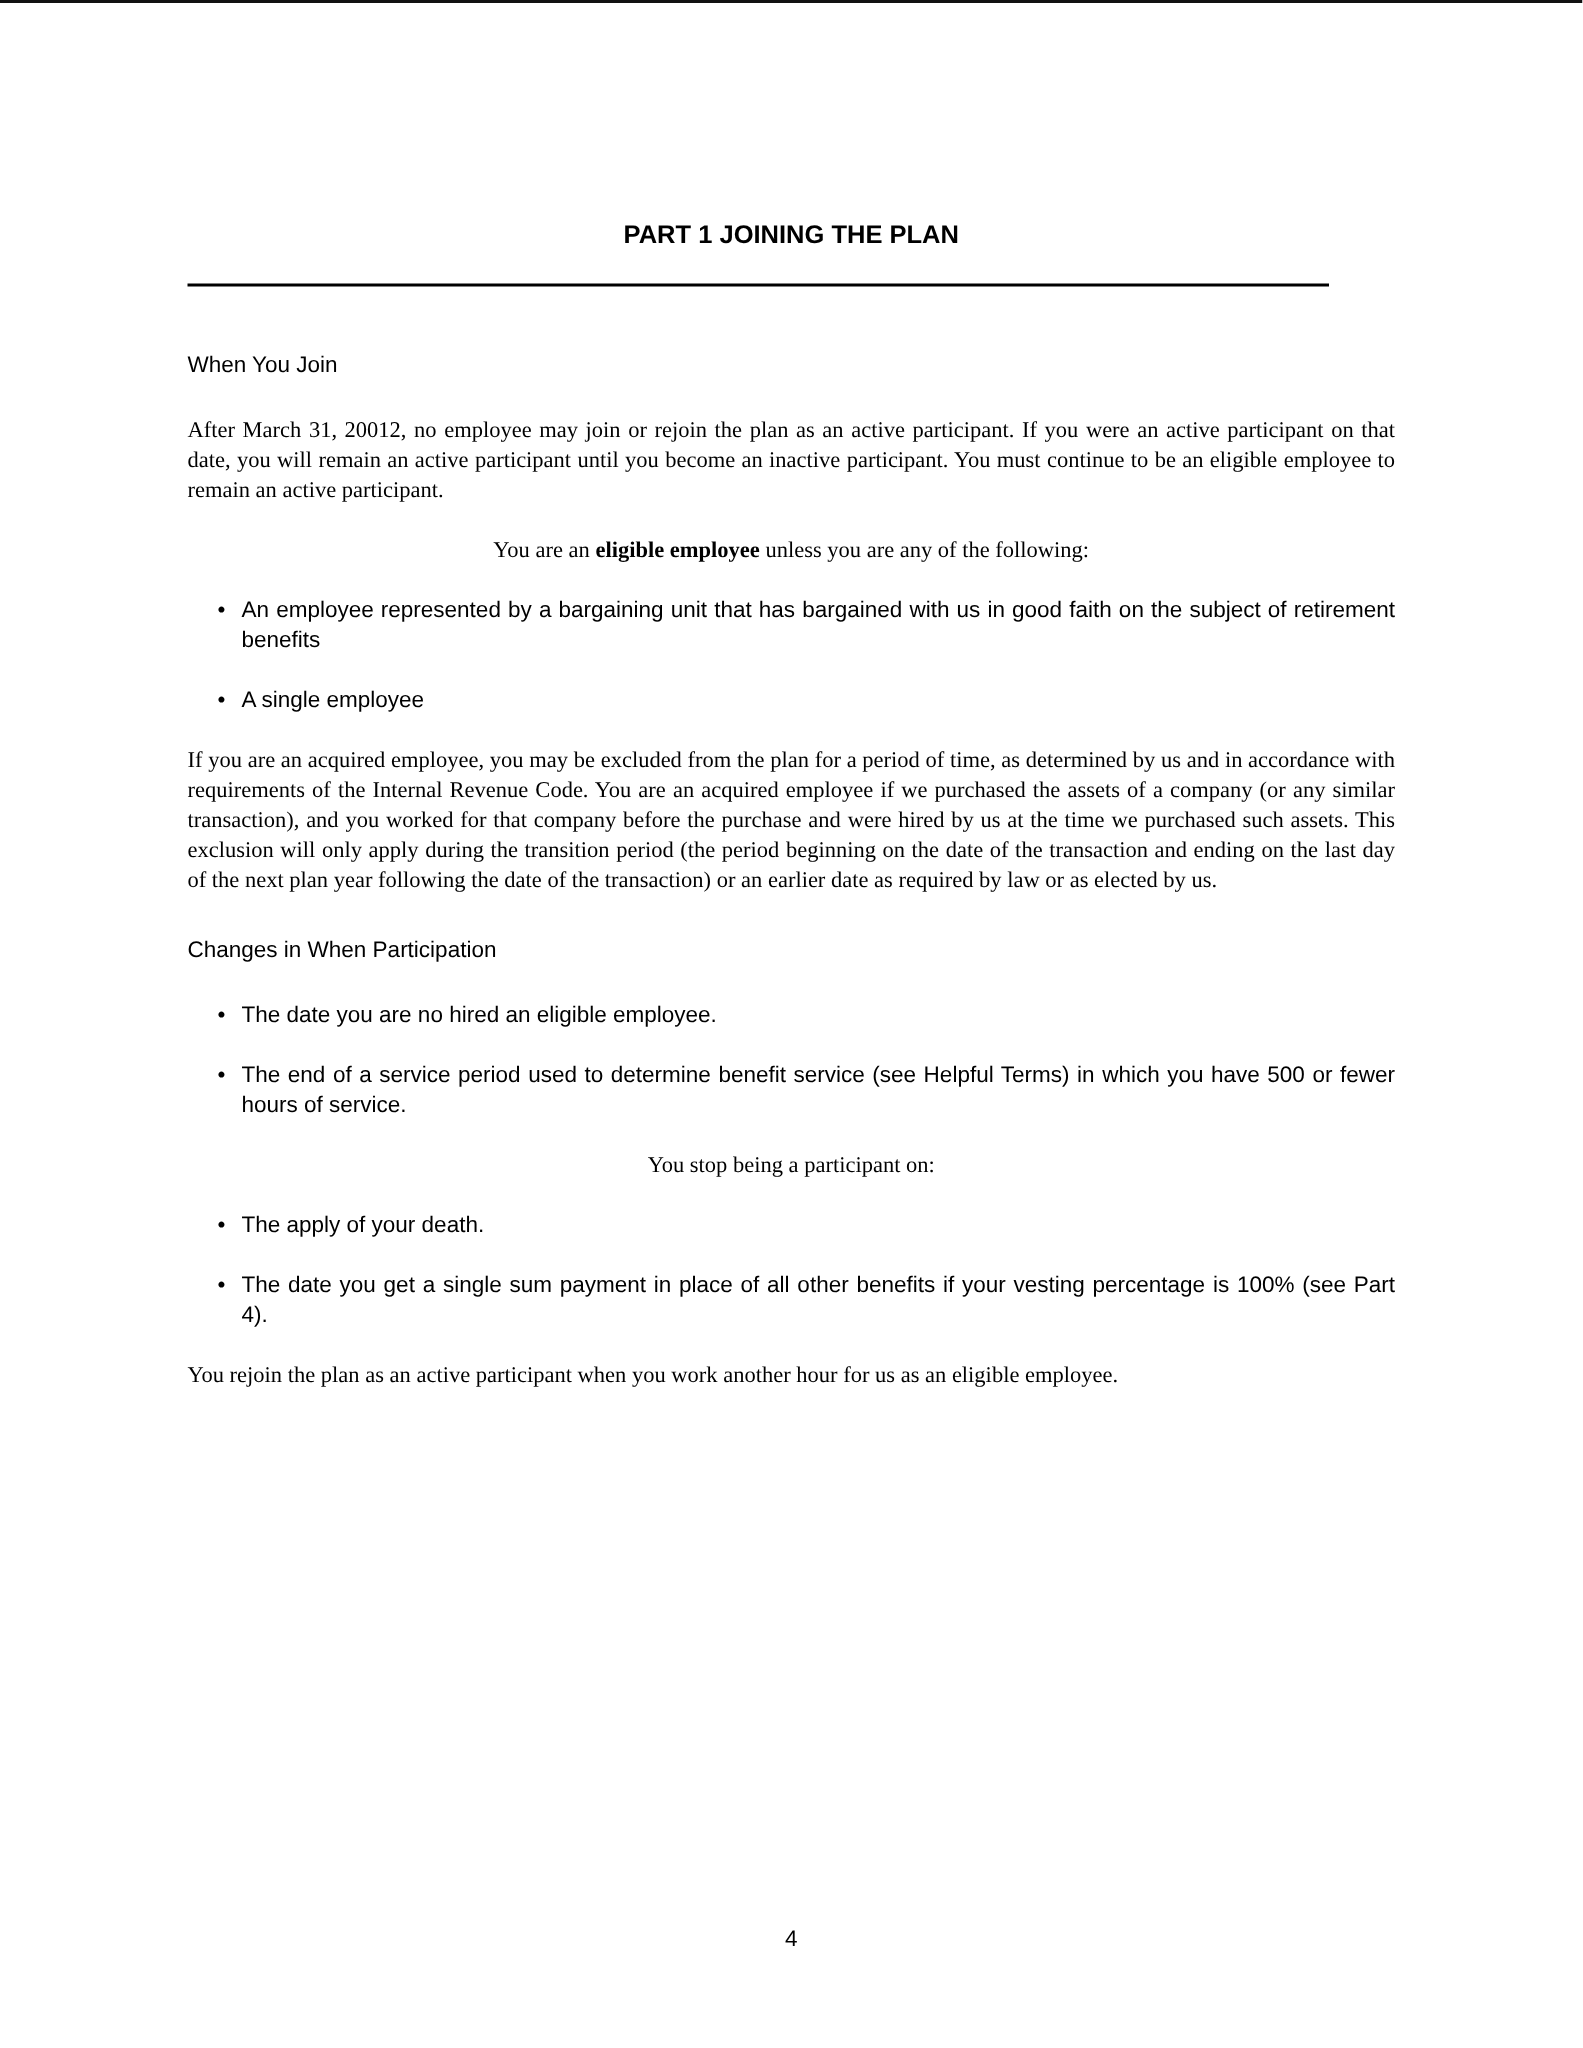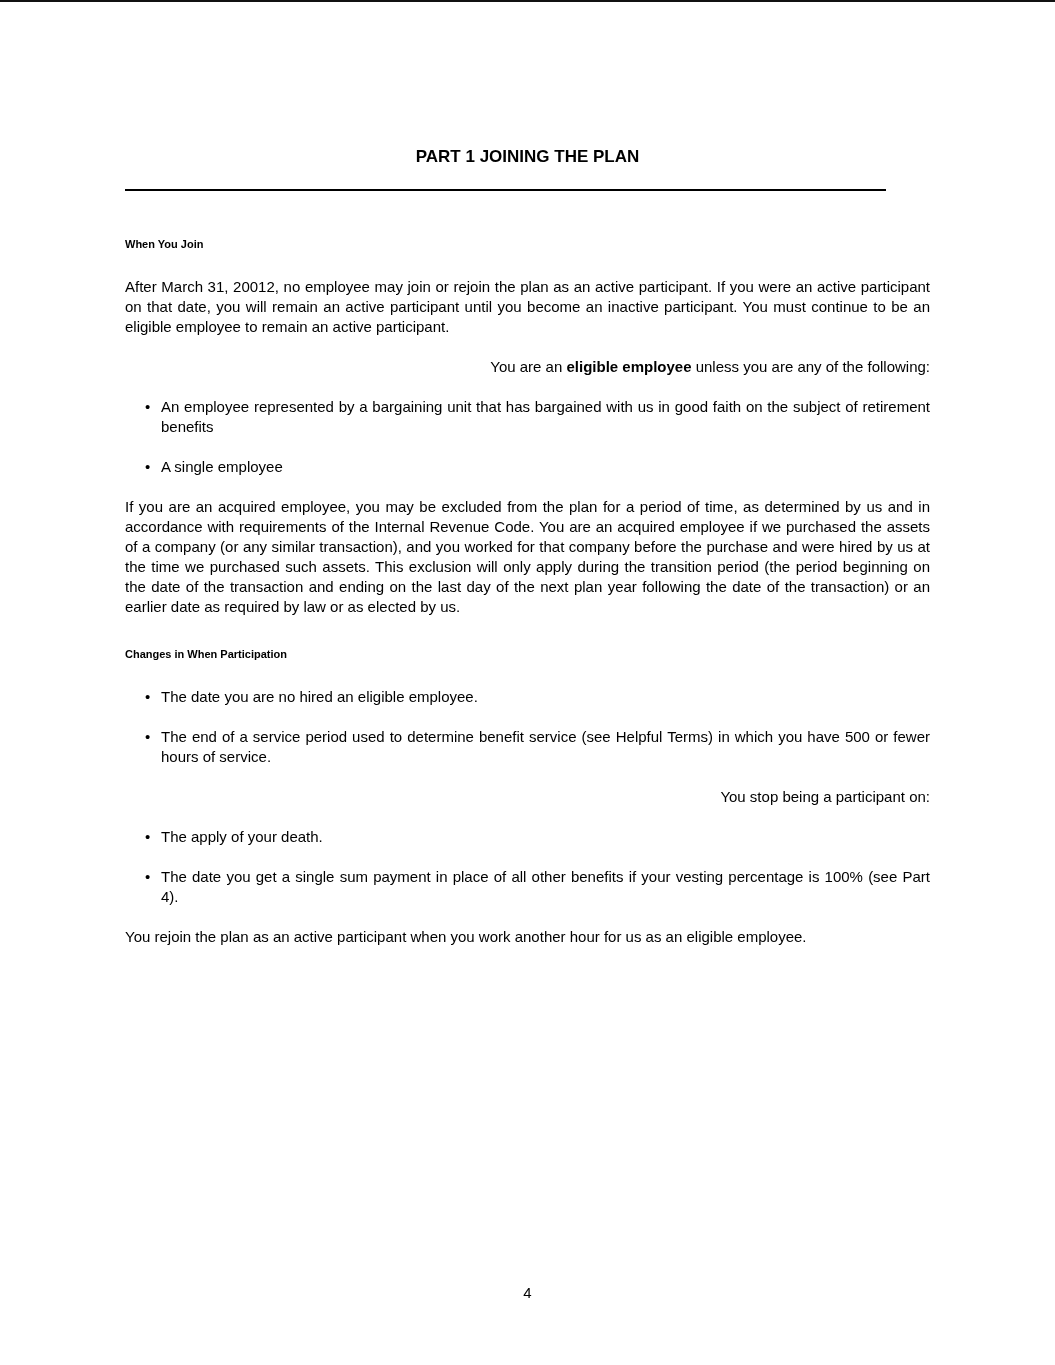--- a/index.html
+++ b/index.html
@@ -31,34 +31,35 @@
     font-weight: bold;
     text-align: center;
   }
   .title-divider {
     border: none;
     border-top: 2px solid #000000;
     width: 761px;
     margin: 21px 0 0 0;
   }
   .section-heading {
-    font-size: 11px;
+    font-size: 15px;
     line-height: 22px;
-    font-weight: bold;
+    font-weight: normal;
     margin: 26px 0 22px 0;
   }
   .section-heading.first {
     margin-top: 42px;
   }
   .para {
     margin: 0 0 20px 0;
     text-align: justify;
+    font-family: Liberation Serif, serif;
   }
   .para.intro {
-    text-align: right;
+    text-align: center;
   }
   .bold-inline {
     font-weight: bold;
   }
   .bullet {
     display: flex;
     margin: 0 0 20px 0;
     padding-left: 20px;
   }
   .bullet-marker {

